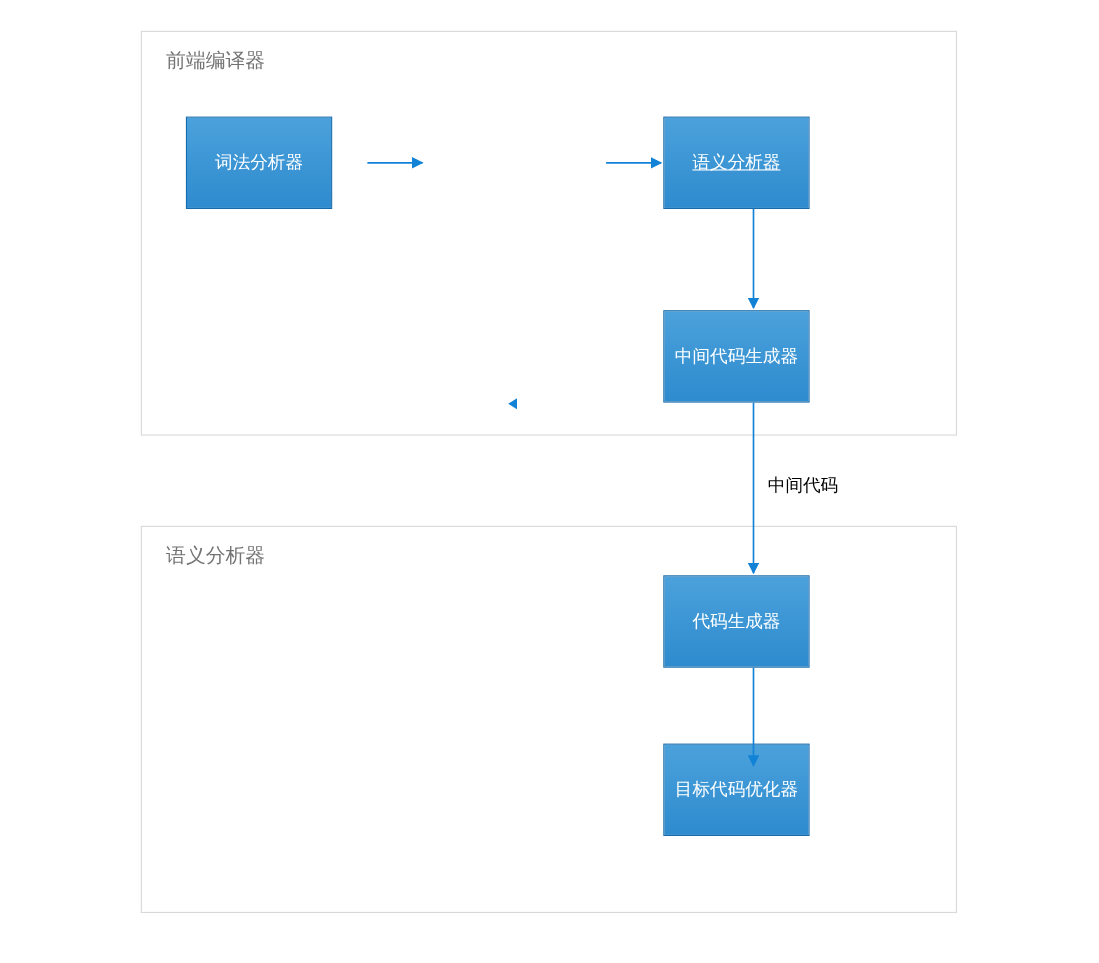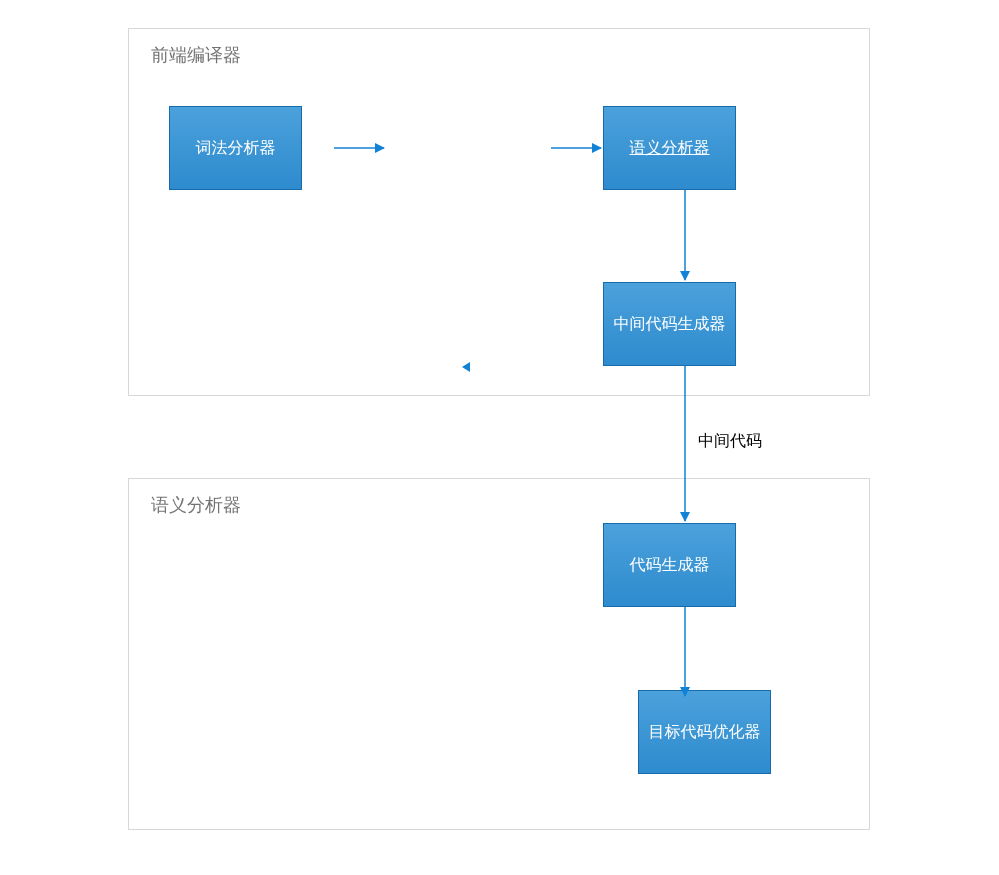--- a/index.html
+++ b/index.html
@@ -54,21 +54,21 @@
       font-size: 16px;
       text-align: center;
     }
     
     .n-lexer    { left: 41px;  top: 78px; }
     .n-parser   { left: 258px; top: 78px; }
     .n-semantic { left: 475px; top: 78px; text-decoration: underline; }
     .n-icg      { left: 475px; top: 254px; height: 84px; text-align: center; }
     
     .n-codegen  { left: 475px; top: 495px; justify-content: center; }
-    .n-optim    { left: 475px; top: 662px; margin-left: 35px; }
+    .n-optim    { left: 475px; top: 648px; }
     .edge-label {
       position: absolute;
       color: #000000;
       font-size: 16px;
       left: 570px;
       top: 403px;
     }
     svg.arrows {
       position: absolute;
       left: 0; top: 0;

